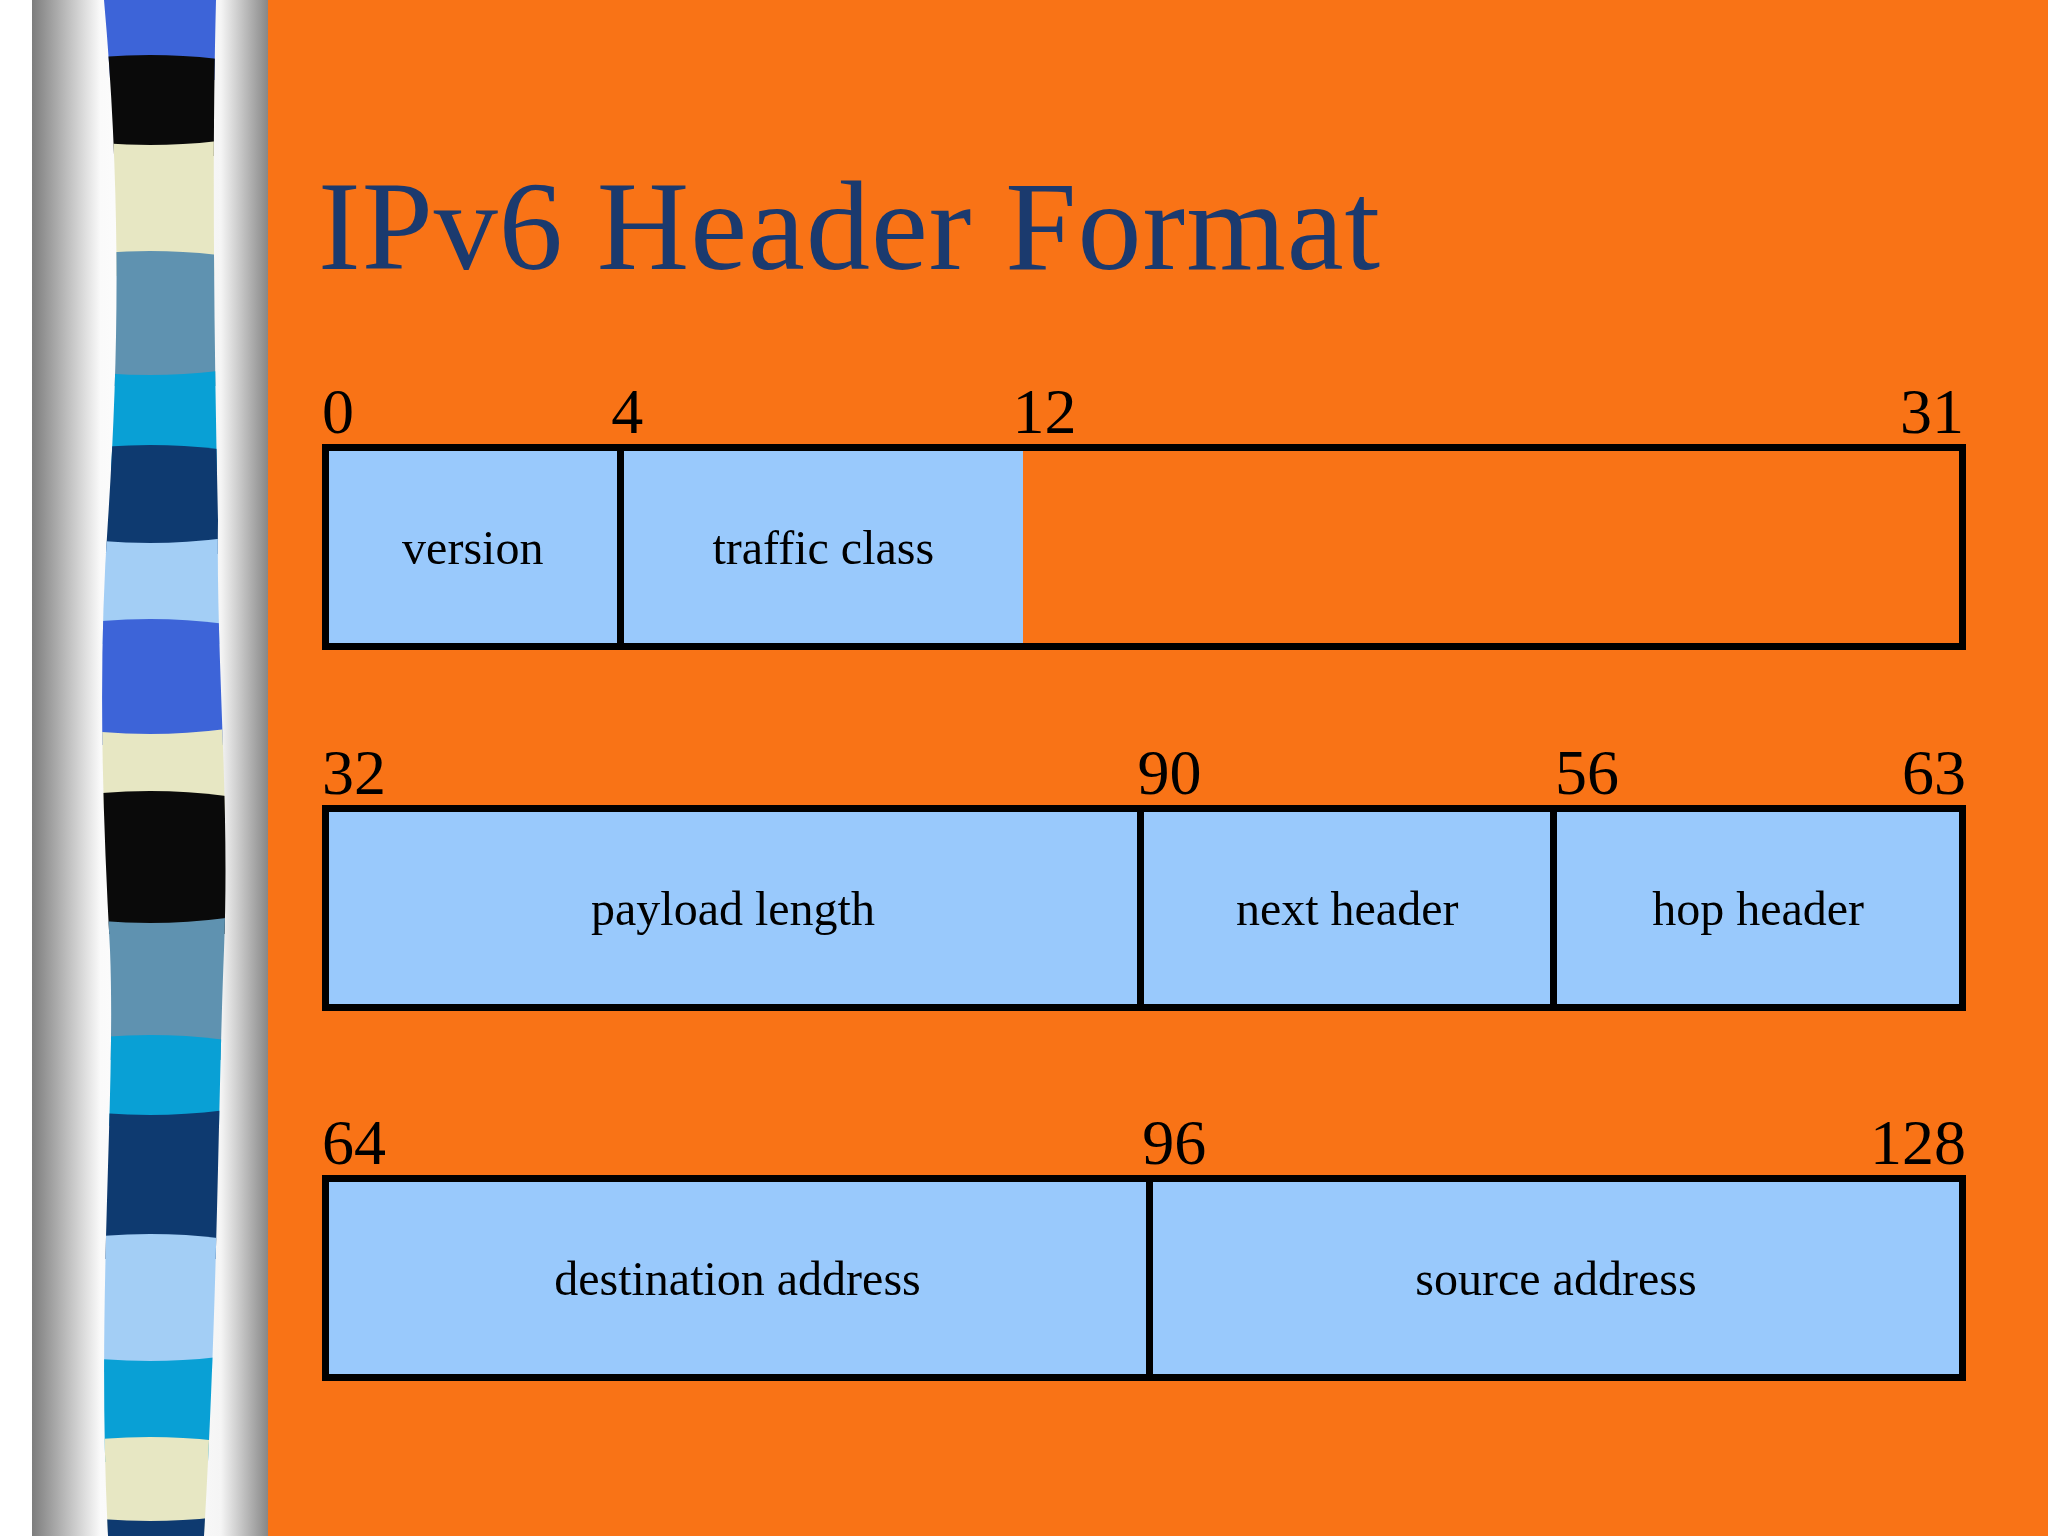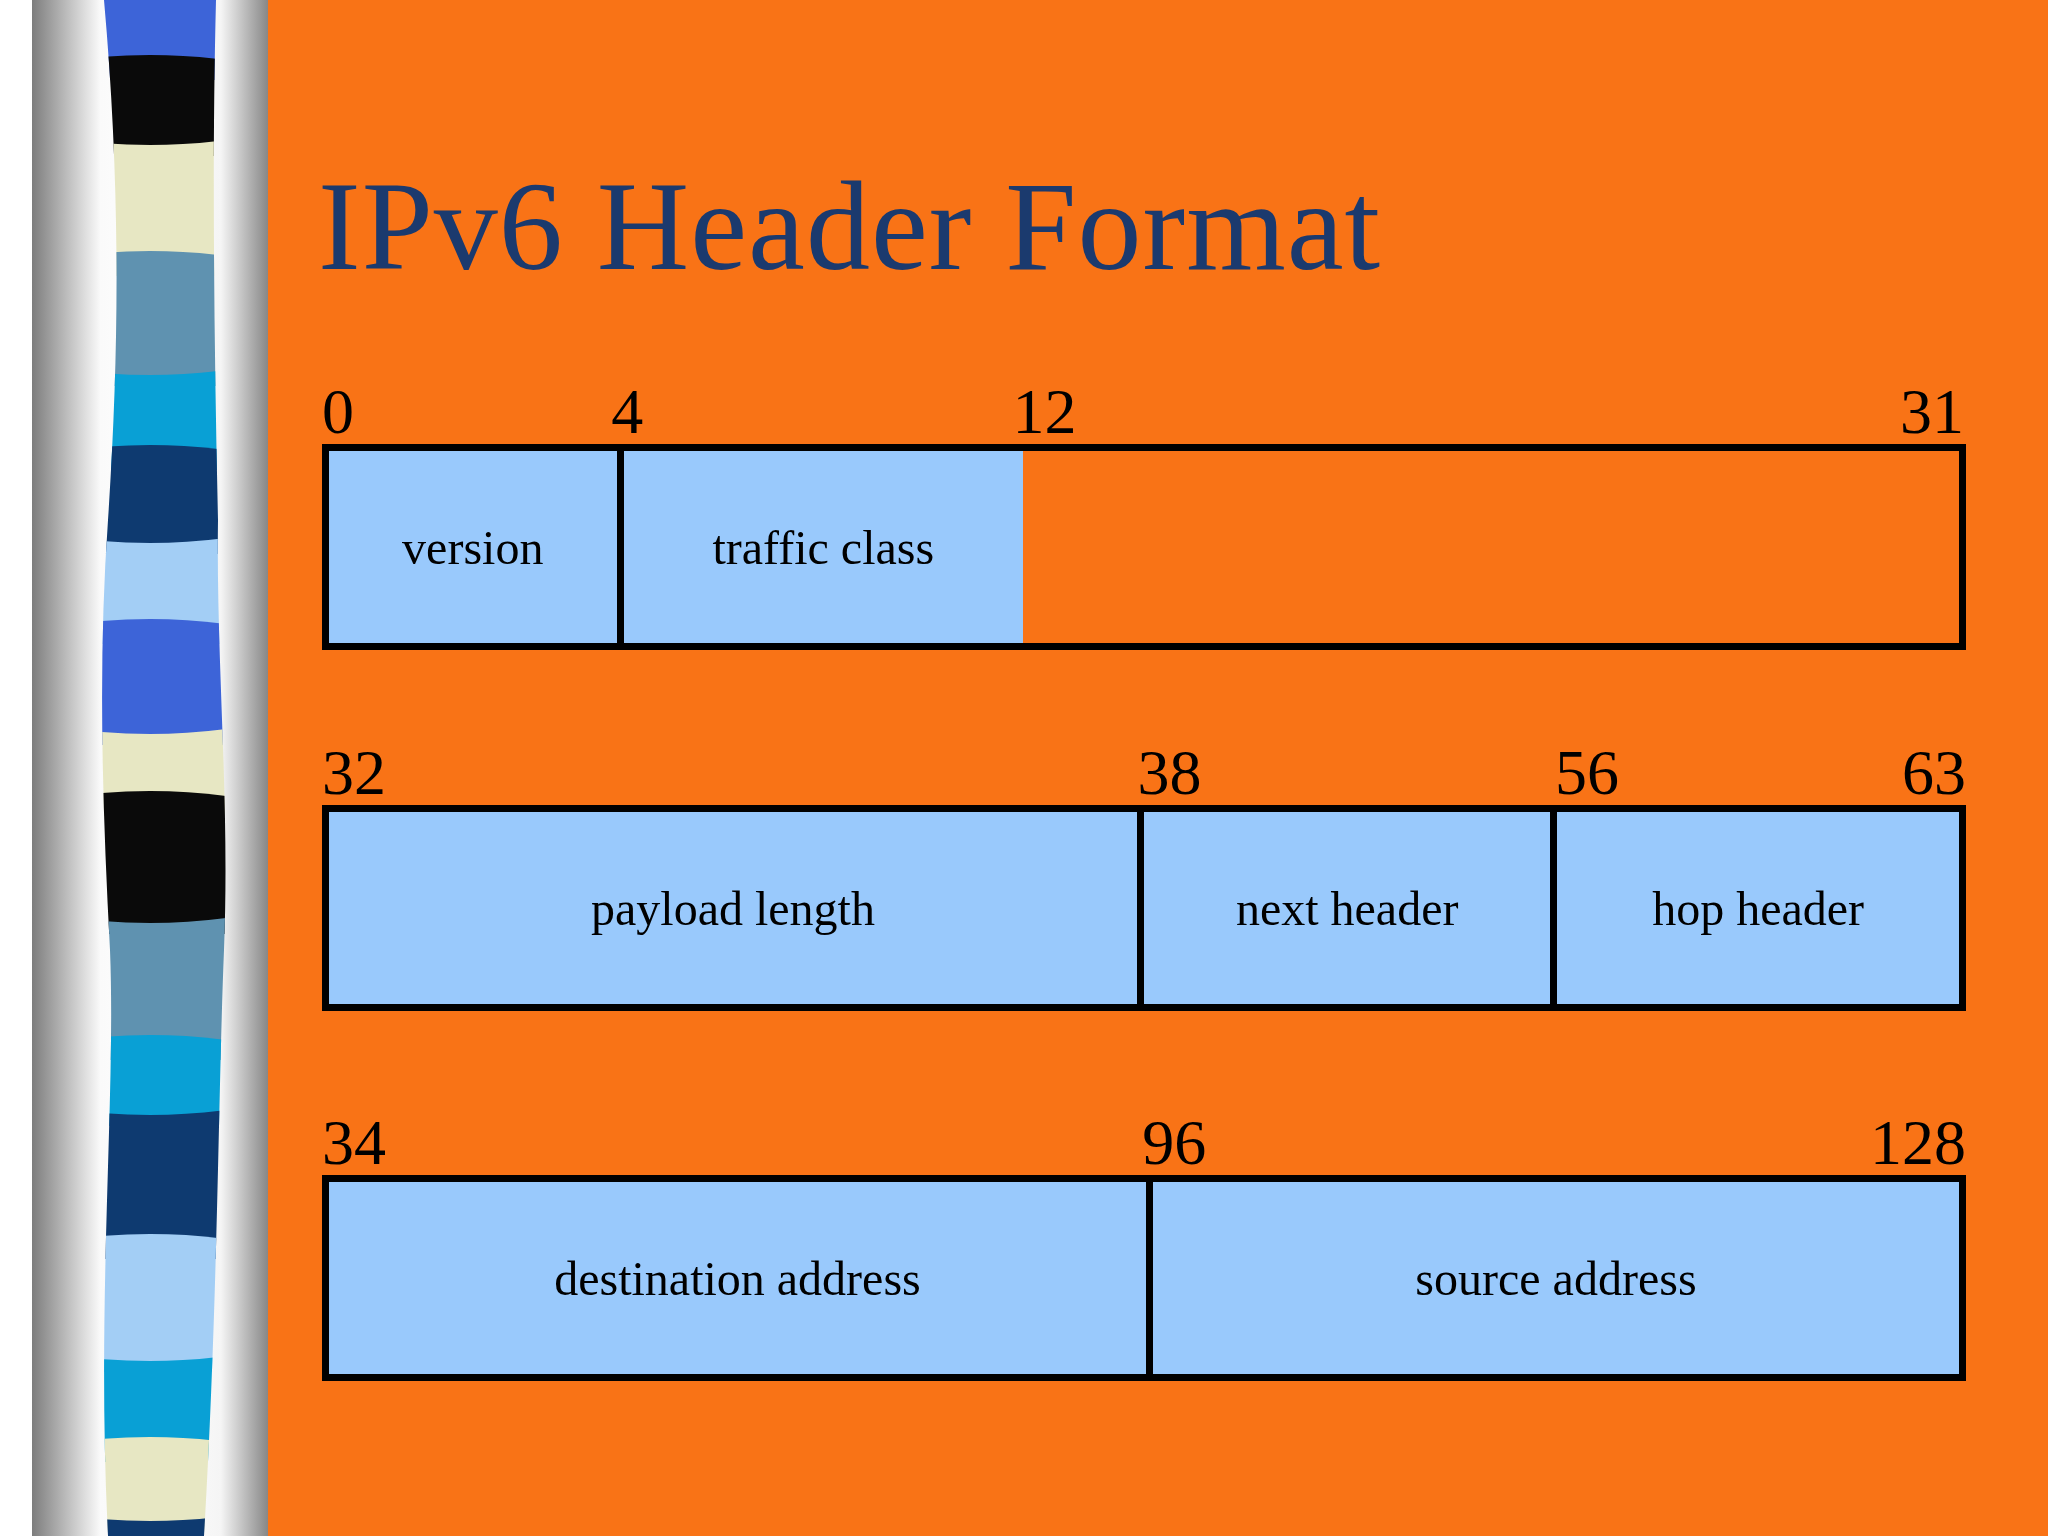--- a/index.html
+++ b/index.html
@@ -116,39 +116,39 @@
             <span>version</span>
           </div>
           <div class="cell" style="width: 24.94%; background: rgb(153, 201, 252); border-color: rgb(0, 0, 0);">
             <span>traffic class</span>
           </div>
         </div>
       </div>
       <div class="bit-row r1">
         <div class="bits">
           <span class="bit-label" style="left: 0%;">32</span>
-          <span class="bit-label" style="left: 49.6%;">38</span>
+          <span class="bit-label" style="left: 49.6%;">90</span>
           <span class="bit-label" style="left: 75%;">56</span>
           <span class="bit-label" style="right: 0px;">63</span>
         </div>
         <div class="boxes" style="border-color: rgb(0, 0, 0);">
           <div class="cell" style="width: 49.57%; background: rgb(153, 201, 252); border-color: rgb(0, 0, 0);">
             <span>payload length</span>
           </div>
           <div class="cell" style="width: 25.36%; background: rgb(153, 201, 252); border-color: rgb(0, 0, 0);">
             <span>next header</span>
           </div>
           <div class="cell" style="width: 25.07%; background: rgb(153, 201, 252); border-color: rgb(0, 0, 0);">
             <span>hop header</span>
           </div>
         </div>
       </div>
       <div class="bit-row r2">
         <div class="bits">
-          <span class="bit-label" style="left: 0%;">34</span>
+          <span class="bit-label" style="left: 0%;">64</span>
           <span class="bit-label" style="left: 49.9%;">96</span>
           <span class="bit-label" style="right: 0px;">128</span>
         </div>
         <div class="boxes" style="border-color: rgb(0, 0, 0);">
           <div class="cell" style="width: 50.12%; background: rgb(153, 201, 252); border-color: rgb(0, 0, 0);">
             <span>destination address</span>
           </div>
           <div class="cell" style="width: 49.88%; background: rgb(153, 201, 252); border-color: rgb(0, 0, 0);">
             <span>source address</span>
           </div>

